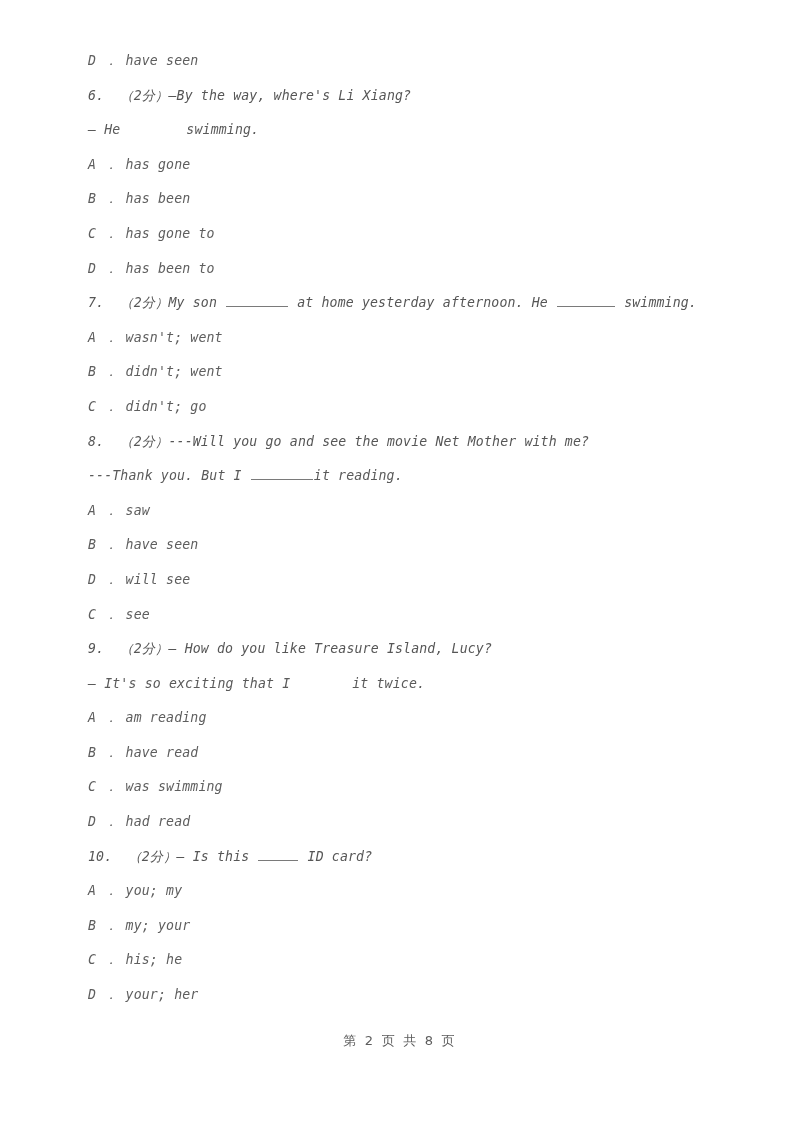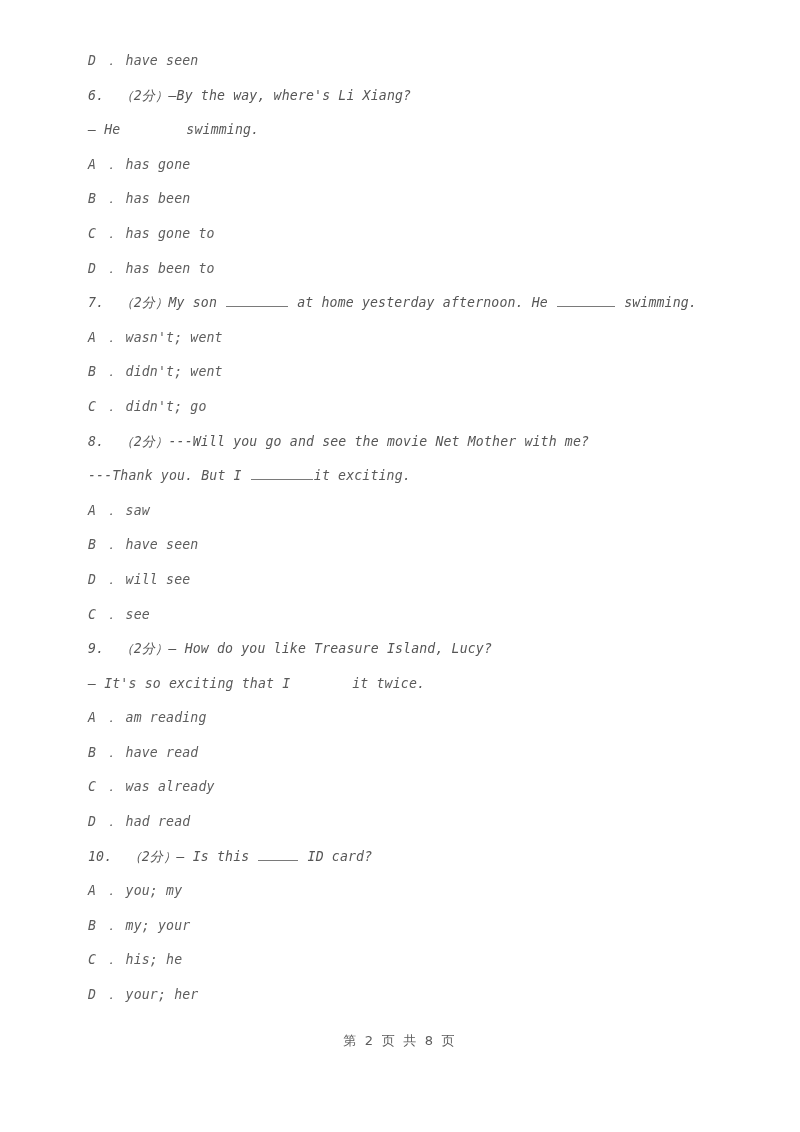--- a/index.html
+++ b/index.html
@@ -104,31 +104,31 @@
     <div class="line option">B ． has been</div>
     <div class="line option">C ． has gone to</div>
     <div class="line option">D ． has been to</div>
 
     <div class="line stem"><span>7.  （2分）My son </span><span class="blank w-long"></span><span> at home yesterday afternoon. He </span><span class="blank w-med"></span><span> swimming.</span></div>
     <div class="line option">A ． wasn't; went</div>
     <div class="line option">B ． didn't; went</div>
     <div class="line option">C ． didn't; go</div>
 
     <div class="line stem">8.  （2分）---Will you go and see the movie Net Mother with me?</div>
-    <div class="line reply"><span>---Thank you. But I </span><span class="blank w-long"></span><span>it exciting.</span></div>
+    <div class="line reply"><span>---Thank you. But I </span><span class="blank w-long"></span><span>it reading.</span></div>
     <div class="line option">A ． saw</div>
     <div class="line option">B ． have seen</div>
     <div class="line option">D ． will see</div>
     <div class="line option">C ． see</div>
 
     <div class="line stem">9.  （2分）— How do you like Treasure Island, Lucy?</div>
     <div class="line reply"><span>— It's so exciting that I</span><span class="gap g-mid"></span><span>it twice.</span></div>
     <div class="line option">A ． am reading</div>
     <div class="line option">B ． have read</div>
-    <div class="line option">C ． was already</div>
+    <div class="line option">C ． was swimming</div>
     <div class="line option">D ． had read</div>
 
     <div class="line stem"><span>10.  （2分）— Is this </span><span class="blank w-xshort"></span><span> ID card?</span></div>
     <div class="line option">A ． you; my</div>
     <div class="line option">B ． my; your</div>
     <div class="line option">C ． his; he</div>
     <div class="line option">D ． your; her</div>
 
   </div>
 

